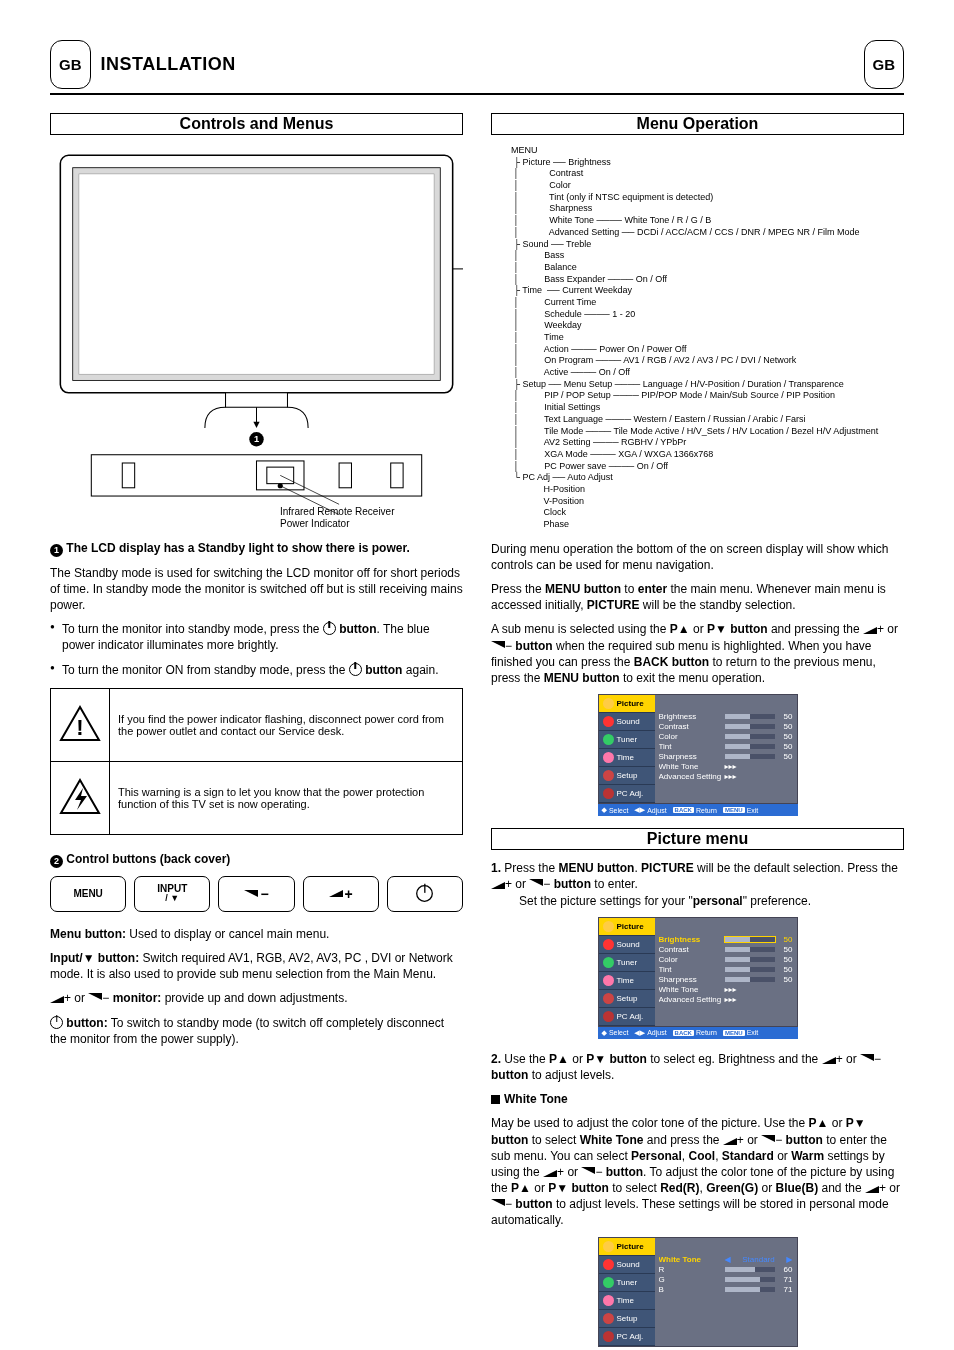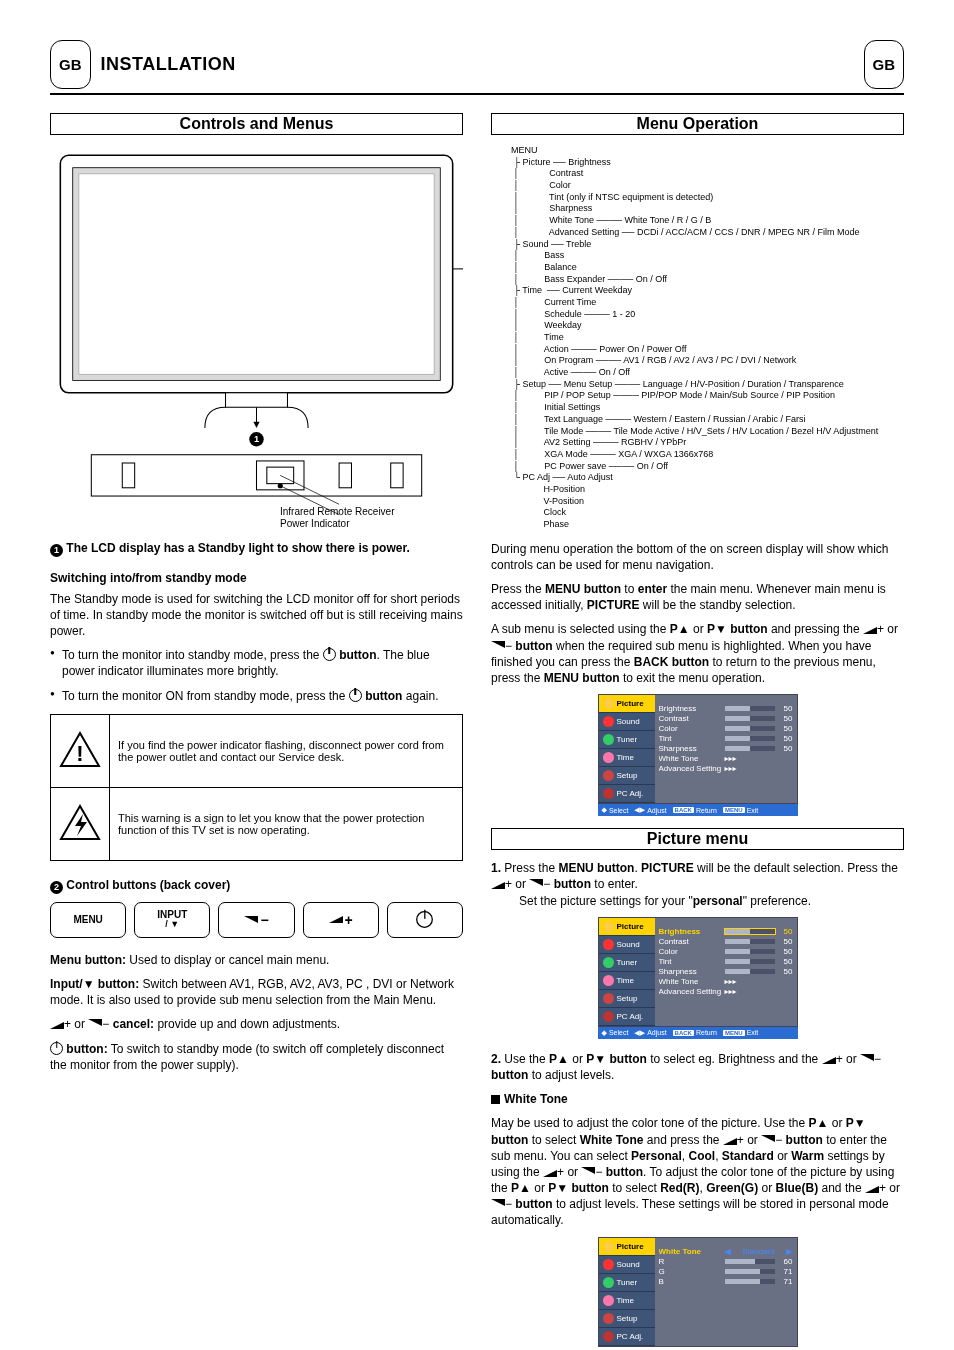--- a/index.html
+++ b/index.html
@@ -32,21 +32,21 @@
   table.warn td.icon { width:50px; text-align:center; padding:4px;}
   .btn-row { display:flex; gap:8px; margin:8px 0 14px;}
   .hbtn { border:1.5px solid #000; border-radius:7px; flex:1; text-align:center; padding:6px 2px; font-size:10px; font-weight:bold; display:flex; align-items:center; justify-content:center; min-height:22px;}
   .small-tree { font-size:9px; line-height:1.3; margin:6px 0 10px 20px; white-space:pre; font-family: Arial, sans-serif;}
   .osd { width:200px; margin:8px auto 12px; font-size:8px; color:#fff;}
   .osd-body { display:flex; border:1px solid #445; }
   .osd-left { width:56px; background:#3f5577; }
   .osd-item { display:flex; align-items:center; gap:3px; padding:3px 4px; border-bottom:1px solid #2a3a55;}
   .osd-item.sel { background:#ffd400; color:#000; font-weight:bold;}
   .osd-item .oi { width:11px; height:11px; border-radius:50%; background:#f33; flex-shrink:0;}
-  .osd-right { flex:1; background:#6a7083; padding:8px 4px;}
+  .osd-right { flex:1; background:#6a7083; padding:16px 4px;}
   .osd-row { display:flex; align-items:center; gap:4px; margin:1px 0;}
   .osd-row .lbl { width:62px; white-space:nowrap; overflow:hidden;}
   .osd-row .bar { flex:1; height:5px; background:#4a5168; position:relative;}
   .osd-row .bar i { position:absolute; left:0; top:0; bottom:0; width:50%; background:#aeb6c8;}
   .osd-row .val { width:14px; text-align:right;}
   .osd-row.hl .lbl { color:#ffd400; font-weight:bold;}
   .osd-foot { background:#2b6cd3; display:flex; gap:6px; padding:2px 4px; font-size:7px; align-items:center;}
   .osd-foot span { display:inline-flex; align-items:center; gap:2px;}
   .osd-foot .k { background:#fff; color:#2b6cd3; padding:0 2px; border-radius:1px; font-weight:bold; font-size:6px;}
   .vol-up, .vol-down { display:inline-block; width:0; height:0; border-style:solid; vertical-align:-1px;}
@@ -103,21 +103,20 @@
     <line x1="223" y1="320" x2="280" y2="348" stroke="#000" stroke-width="0.7"></line>
     <line x1="223" y1="330" x2="280" y2="358" stroke="#000" stroke-width="0.7"></line>
   </svg>
   <div style="margin:-14px 0 10px 230px; font-size:10px; line-height:1.2;">
     <div>Infrared Remote Receiver</div>
     <div>Power Indicator</div>
   </div>
 
   <p><span class="circled">1</span> <span class="bold">The LCD display has a Standby light to show there is power.</span></p>
 
-  <div class="sub-h">Switching into/from standby mode</div>
   <p>The Standby mode is used for switching the LCD monitor off for short periods of time. In standby mode the monitor is switched off but is still receiving mains power.</p>
 
   <ul class="bul">
     <li><span>To turn the monitor into standby mode, press the </span><span class="power-sym"></span><span class="bold"> button</span><span>. The blue power indicator illuminates more brightly.</span></li>
     <li><span>To turn the monitor ON from standby mode, press the </span><span class="power-sym"></span><span class="bold"> button</span><span> again.</span></li>
   </ul>
 
   <table class="warn">
     <tbody>
           <tr>
@@ -156,22 +155,22 @@
     <div class="hbtn">
           <span class="vol-up"></span>
           <span style="font-size:14px; margin-left:2px;">+</span>
         </div>
     <div class="hbtn">
           <span class="power-sym" style="transform:scale(1.3);"></span>
         </div>
   </div>
 
   <p><span class="bold">Menu button:</span><span> Used to display or cancel main menu.</span></p>
-  <p style="padding-left:0;"><span class="bold">Input/▼ button:</span><span> Switch between AV1, RGB, AV2, AV3, PC , DVI or Network mode. It is also used to provide sub menu selection from the Main Menu.</span></p>
-  <p><span class="vol-up"></span>+ or <span class="vol-down"></span>− <span class="bold">cancel:</span><span> provide up and down adjustments.</span></p>
+  <p style="padding-left:0;"><span class="bold">Input/▼ button:</span><span> Switch required AV1, RGB, AV2, AV3, PC , DVI or Network mode. It is also used to provide sub menu selection from the Main Menu.</span></p>
+  <p><span class="vol-up"></span>+ or <span class="vol-down"></span>− <span class="bold">monitor:</span><span> provide up and down adjustments.</span></p>
   <p><span class="power-sym"></span> <span class="bold">button:</span><span> To switch to standby mode (to switch off completely disconnect the monitor from the power supply).</span></p>
 
 </div>
 
 <div class="col">
 
   <div class="section-title-box">Menu Operation</div>
 
   <div class="small-tree">MENU
  ├ Picture ── Brightness

